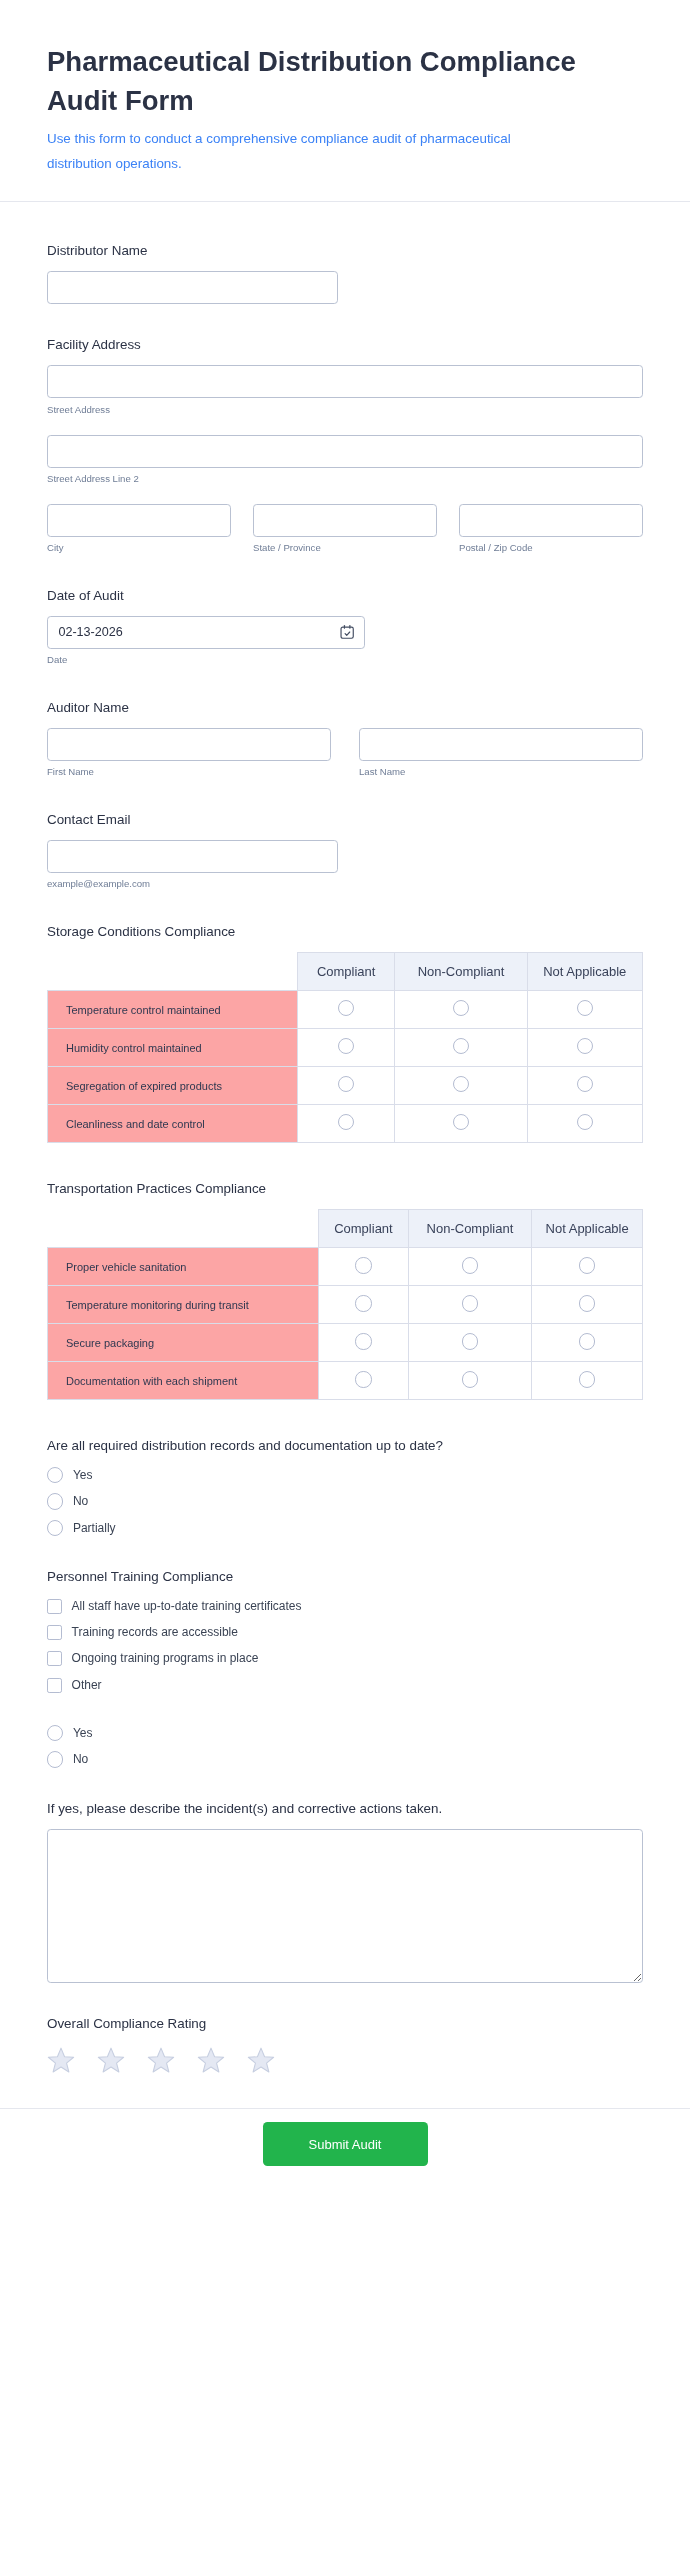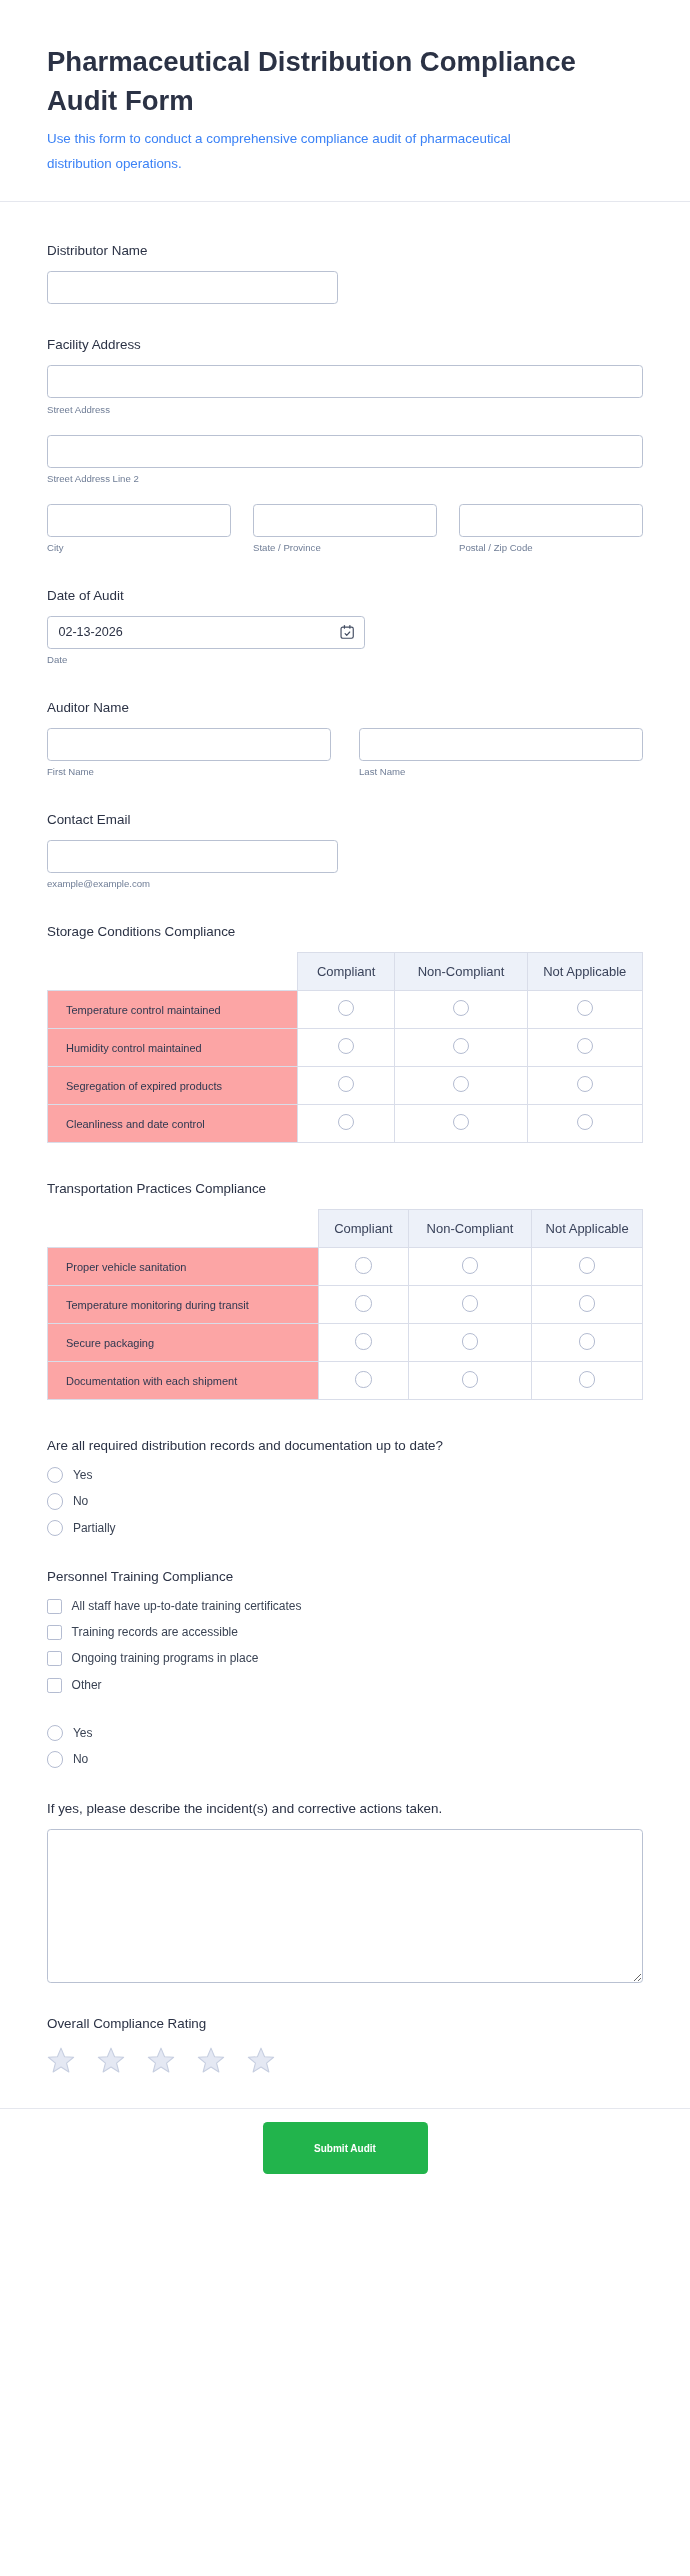--- a/index.html
+++ b/index.html
@@ -112,24 +112,24 @@
   .txt.big { height: 154px; resize: vertical; padding: 7.4px 9px; font-size: 12px; }
 
   
   .stars { display: flex; gap: 22px; margin-top: 12px; }
   .star-icon { cursor: pointer; display: inline-block; }
 
   
   .q-last { margin-bottom: 12px; }
   .submit-row { padding: 13.4px 0 24.5px 0; text-align: center; }
   .submit-btn {
-    width: 165px; height: 52px;
+    width: 165px; height: 44px;
     background: #22b44c; color: #ffffff;
     border: none; border-radius: 4.5px;
-    font-family: inherit; font-size: 10px; font-weight: 700;
+    font-family: inherit; font-size: 13px; font-weight: 400;
     cursor: pointer;
   }
 </style>
 </head>
 <body>
 
 <div class="page">
 
   <div class="form-header">
     <h1 class="form-title">Pharmaceutical Distribution Compliance Audit Form</h1>

